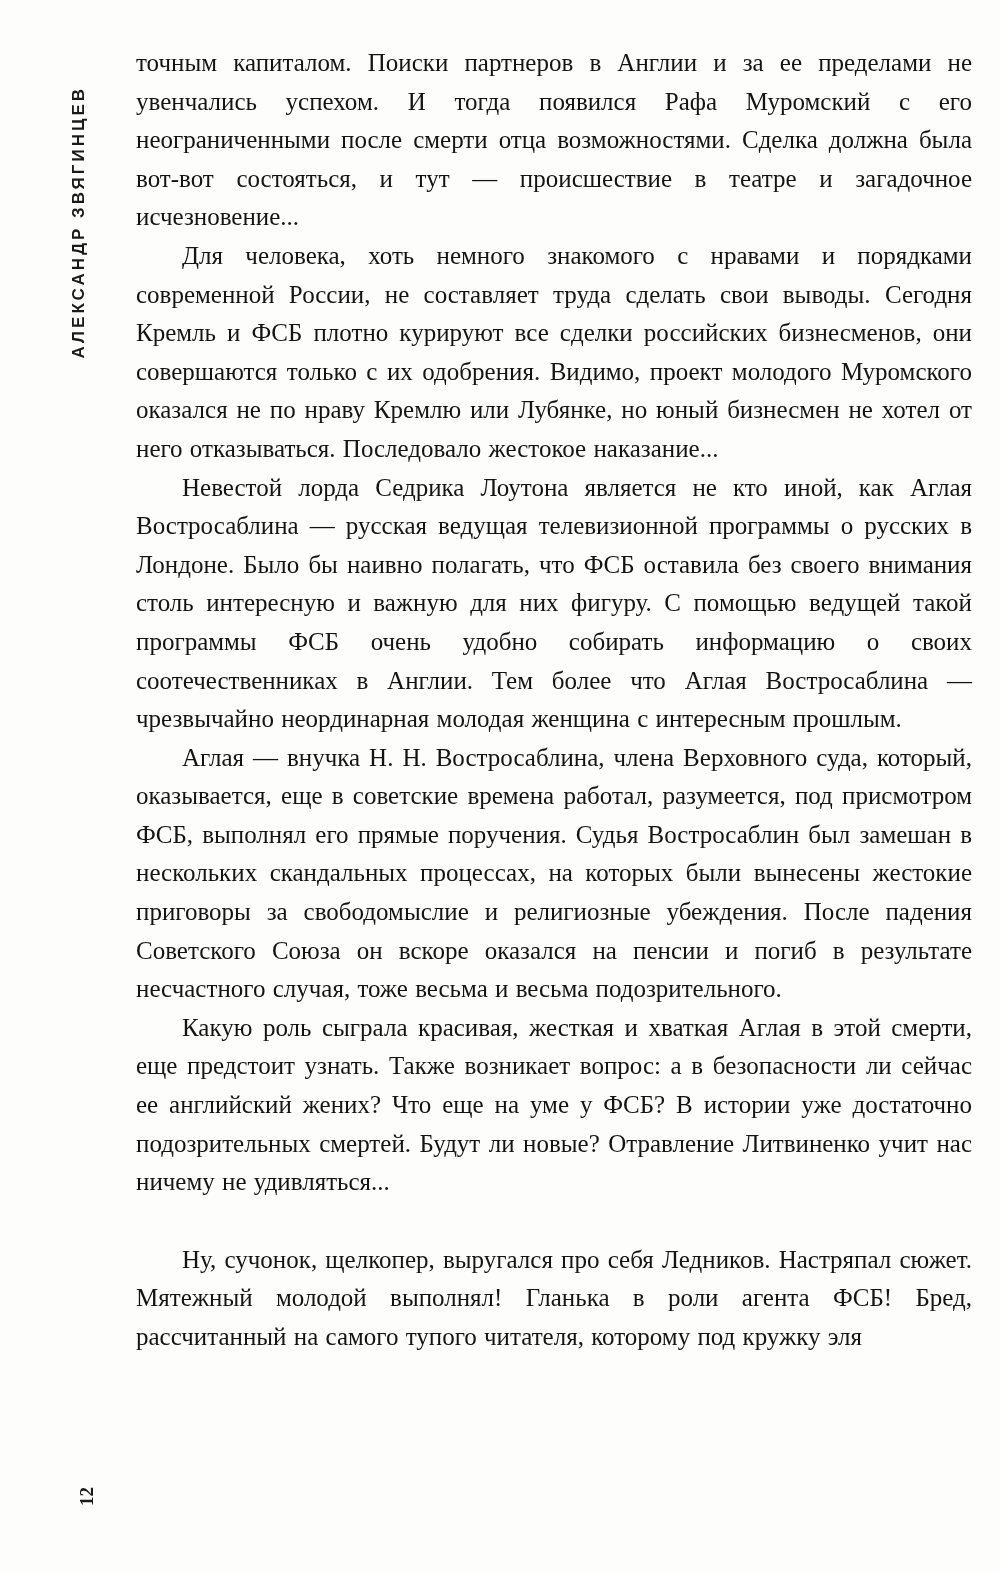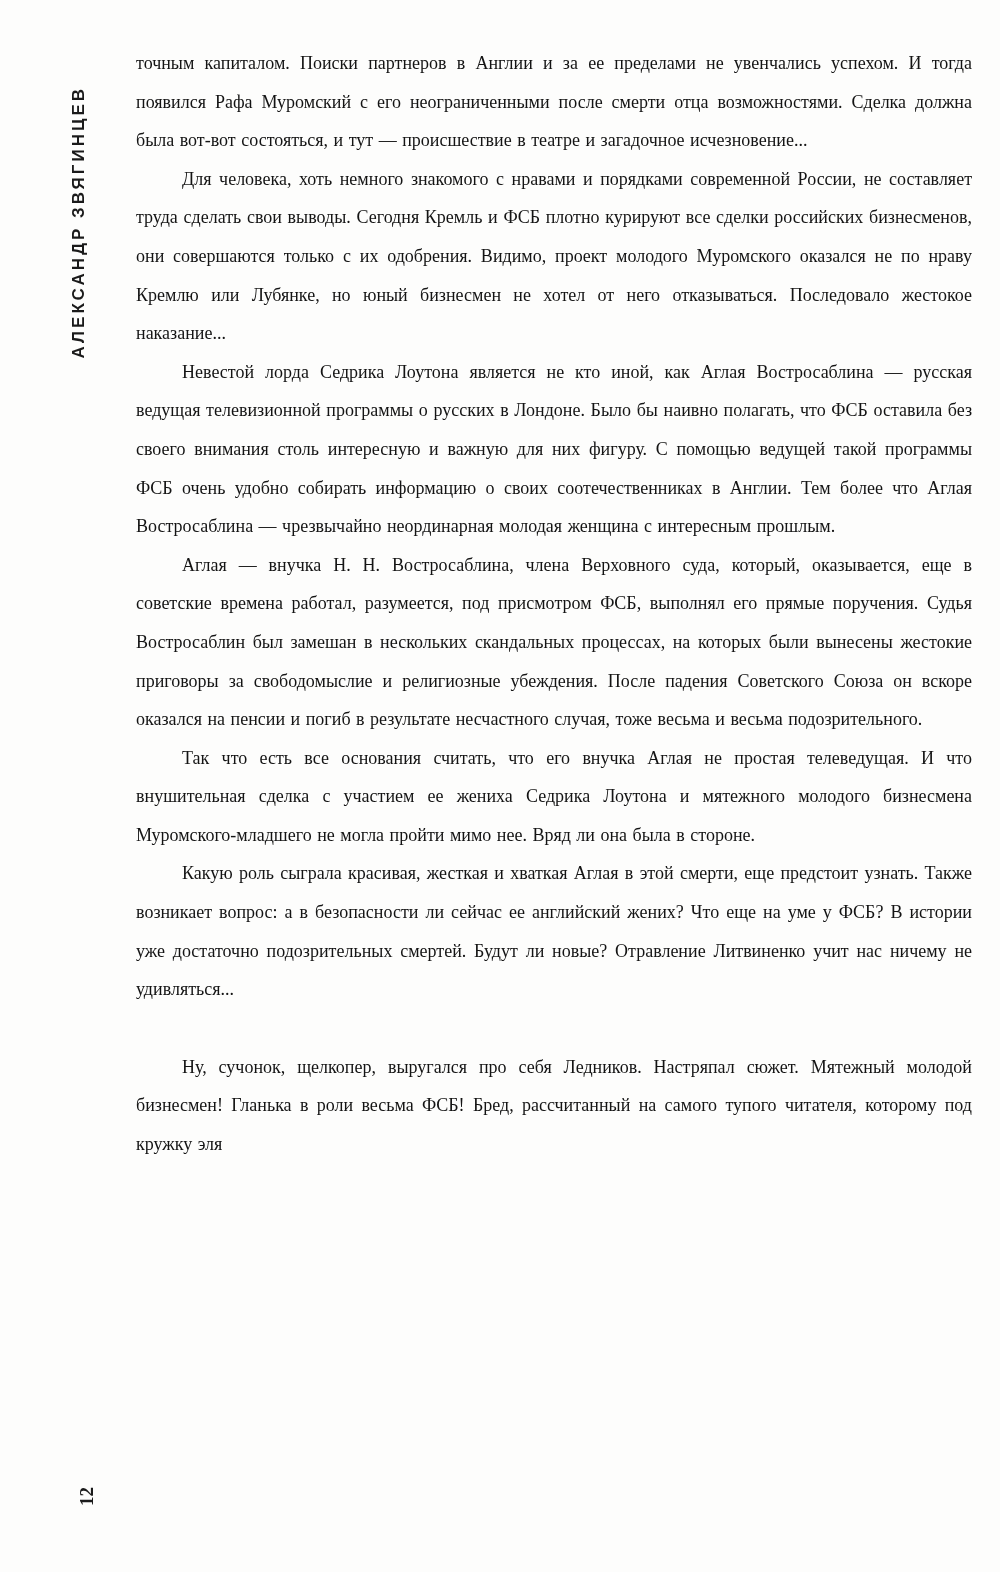--- a/index.html
+++ b/index.html
@@ -59,21 +59,21 @@
   }
   
   .text-block {
     position: absolute;
     left: 136px;
     top: 44px;
     width: 836px;
   }
   .text-block p {
     margin: 0;
-    font-size: 18px;
+    font-size: 25px;
     line-height: 38.6px;
     text-align: justify;
     text-indent: 46px;
     color: #141414;
     word-spacing: 1px;
   }
   .text-block p.continue {
     text-indent: 0;
   }
   .text-block p.section-gap {
@@ -91,18 +91,17 @@
 
   <div class="page-number">
     <span>12</span>
   </div>
 
   <div class="text-block">
     <p class="continue">точным капиталом. Поиски партнеров в Англии и за ее пределами не увенчались успехом. И тогда появился Рафа Муромский с его неограниченными после смерти отца возможностями. Сделка должна была вот-вот состояться, и тут — происшествие в театре и загадочное исчезновение...</p>
     <p>Для человека, хоть немного знакомого с нравами и порядками современной России, не составляет труда сделать свои выводы. Сегодня Кремль и ФСБ плотно курируют все сделки российских бизнесменов, они совершаются только с их одобрения. Видимо, проект молодого Муромского оказался не по нраву Кремлю или Лубянке, но юный бизнесмен не хотел от него отказываться. Последовало жестокое наказание...</p>
     <p>Невестой лорда Седрика Лоутона является не кто иной, как Аглая Востросаблина — русская ведущая телевизионной программы о русских в Лондоне. Было бы наивно полагать, что ФСБ оставила без своего внимания столь интересную и важную для них фигуру. С помощью ведущей такой программы ФСБ очень удобно собирать информацию о своих соотечественниках в Англии. Тем более что Аглая Востросаблина — чрезвычайно неординарная молодая женщина с интересным прошлым.</p>
     <p>Аглая — внучка Н. Н. Востросаблина, члена Верховного суда, который, оказывается, еще в советские времена работал, разумеется, под присмотром ФСБ, выполнял его прямые поручения. Судья Востросаблин был замешан в нескольких скандальных процессах, на которых были вынесены жестокие приговоры за свободомыслие и религиозные убеждения. После падения Советского Союза он вскоре оказался на пенсии и погиб в результате несчастного случая, тоже весьма и весьма подозрительного.</p>
-    <p>Так что есть все основания считать, что его внучка Аглая не простая телеведущая. И что внушительная сделка с участием ее жениха Седрика Лоутона и мятежного молодого бизнесмена Муромского-младшего не могла пройти мимо нее. Вряд ли она была в стороне.</p>
     <p>Какую роль сыграла красивая, жесткая и хваткая Аглая в этой смерти, еще предстоит узнать. Также возникает вопрос: а в безопасности ли сейчас ее английский жених? Что еще на уме у ФСБ? В истории уже достаточно подозрительных смертей. Будут ли новые? Отравление Литвиненко учит нас ничему не удивляться...</p>
-    <p class="section-gap">Ну, сучонок, щелкопер, выругался про себя Ледников. Настряпал сюжет. Мятежный молодой бизнесмен! Гланька в роли весьма ФСБ! Бред, рассчитанный на самого тупого читателя, которому под кружку эля</p>
+    <p class="section-gap">Ну, сучонок, щелкопер, выругался про себя Ледников. Настряпал сюжет. Мятежный молодой выполнял! Гланька в роли агента ФСБ! Бред, рассчитанный на самого тупого читателя, которому под кружку эля</p>
   </div>
 
 </div>
 
 </body></html>

